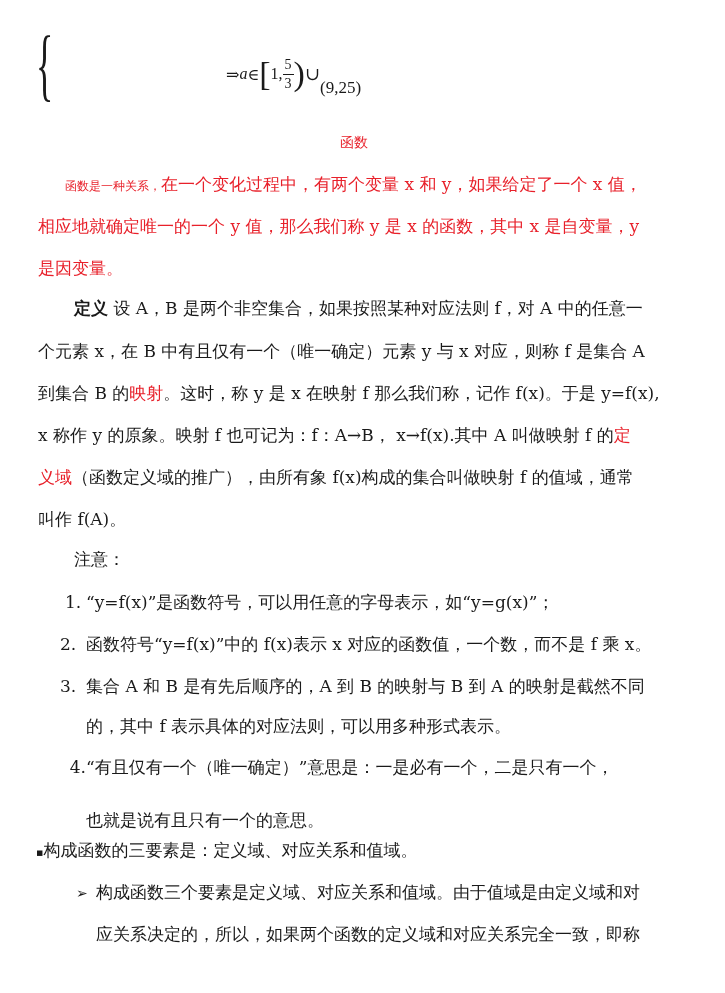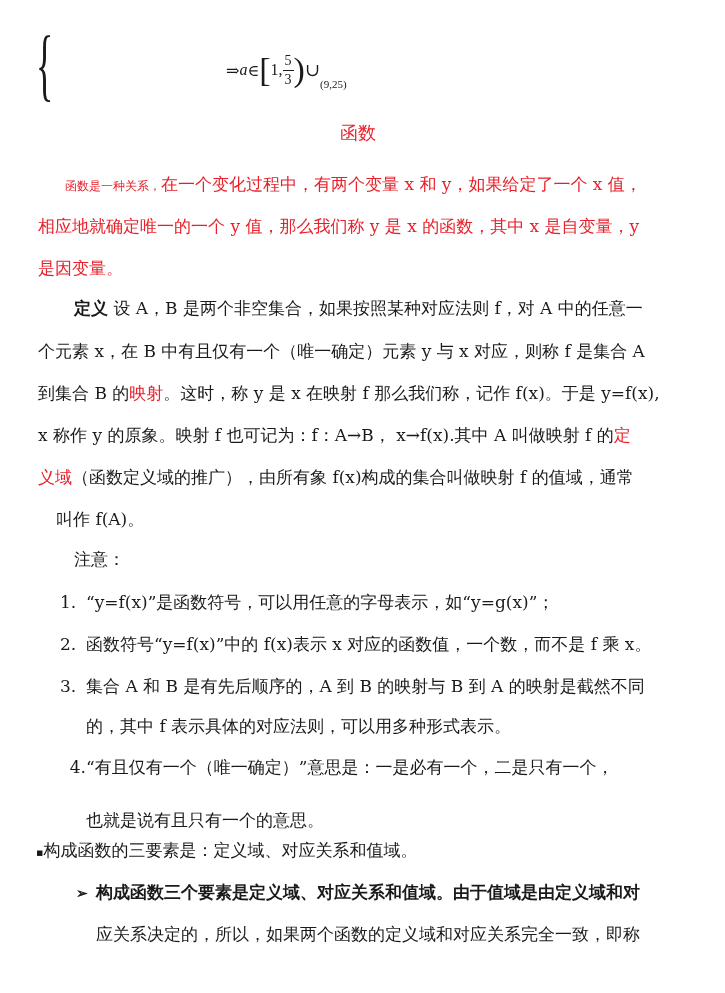--- a/index.html
+++ b/index.html
@@ -28,65 +28,65 @@
     <span class="it">a</span>
     <span> ∈ </span>
     <span class="bigb">[</span>
     <span>1,</span>
     <span class="frac" style="font-size:14px;">
       <span class="num">5</span>
       <span class="den">3</span>
     </span>
     <span class="bigb">)</span>
     <span style="font-size:18px;">∪</span>
-    <span style="font-size:11px;margin-top:28px;">(9,25)</span>
+    <span style="font-size:17px;margin-top:28px;">(9,25)</span>
   </div>
 </div>
 
-<div class="abs txt red" style="left:340px; top:123px; font-size:18px;">函数</div>
+<div class="abs txt red" style="left:340px; top:132px; font-size:14px;">函数</div>
 
 <div class="abs txt red" style="left:65px; top:174px;">
   <span class="small">函数是一种关系，</span><span>在一个变化过程中，有两个变量 x 和 y，如果给定了一个 x 值，</span>
 </div>
 <div class="abs txt red" style="left:38px; top:216px;">相应地就确定唯一的一个 y 值，那么我们称 y 是 x 的函数，其中 x 是自变量，y</div>
 <div class="abs txt red" style="left:38px; top:258px;">是因变量。</div>
 
 <div class="abs txt" style="left:74px; top:298px;text-align:right;">
   <span class="bold">定义</span><span> 设 A，B 是两个非空集合，如果按照某种对应法则 f，对 A 中的任意一</span>
 </div>
 <div class="abs txt" style="left:38px; top:341px;">个元素 x，在 B 中有且仅有一个（唯一确定）元素 y 与 x 对应，则称 f 是集合 A</div>
 <div class="abs txt" style="left:38px; top:383px;">
   <span>到集合 B 的</span><span class="red">映射</span><span>。这时，称 y 是 x 在映射 f 那么我们称，记作 f(x)。于是 y=f(x),</span>
 </div>
 <div class="abs txt" style="left:38px; top:425px;">
   <span>x 称作 y 的原象。映射 f 也可记为：f：A→B，    x→f(x).其中 A 叫做映射 f 的</span><span class="red">定</span>
 </div>
 <div class="abs txt" style="left:38px; top:467px;">
   <span class="red">义域</span><span>（函数定义域的推广），由所有象 f(x)构成的集合叫做映射 f 的值域，通常</span>
 </div>
-<div class="abs txt" style="left:56px; top:509px;">叫作 f(A)。</div>
+<div class="abs txt" style="left:38px; top:509px;">叫作 f(A)。</div>
 
 <div class="abs txt" style="left:74px; top:549px;">注意：</div>
 
-<div class="abs txt" style="left:60px; top:592px;">
+<div class="abs txt" style="left:60px; top:592px;text-align:center;">
   <span style="display:inline-block; width:26px;">1.</span><span>“y=f(x)”是函数符号，可以用任意的字母表示，如“y=g(x)”；</span>
 </div>
 <div class="abs txt" style="left:60px; top:634px;">
   <span style="display:inline-block; width:26px;">2.</span><span>函数符号“y=f(x)”中的 f(x)表示 x 对应的函数值，一个数，而不是 f 乘 x。</span>
 </div>
 <div class="abs txt" style="left:60px; top:676px;">
   <span style="display:inline-block; width:26px;">3.</span><span>集合 A 和 B 是有先后顺序的，A 到 B 的映射与 B 到 A 的映射是截然不同</span>
 </div>
 <div class="abs txt" style="left:86px; top:716px;">的，其中 f 表示具体的对应法则，可以用多种形式表示。</div>
 <div class="abs txt" style="left:60px; top:757px;text-align:right;">
   <span style="display:inline-block; width:26px;">4.</span><span>“有且仅有一个（唯一确定）”意思是：一是必有一个，二是只有一个，</span>
 </div>
 <div class="abs txt" style="left:86px; top:810px;">也就是说有且只有一个的意思。</div>
 
 <div class="abs txt" style="left:36px; top:840px;">
   <span style="font-size:11px;">▪</span><span>构成函数的三要素是：定义域、对应关系和值域。</span>
 </div>
-<div class="abs txt" style="left:76px; top:882px;font-weight:bold;">
+<div class="abs txt" style="left:76px; top:882px;">
   <span style="display:inline-block; width:20px; font-size:14px;">➢</span><span>构成函数三个要素是定义域、对应关系和值域。由于值域是由定义域和对</span>
 </div>
 <div class="abs txt" style="left:96px; top:924px;">应关系决定的，所以，如果两个函数的定义域和对应关系完全一致，即称</div>
 
 <div class="abs footer" style="left:314px; top:1009px;">第 3 页 共 56 页</div>
 
 </body></html>

